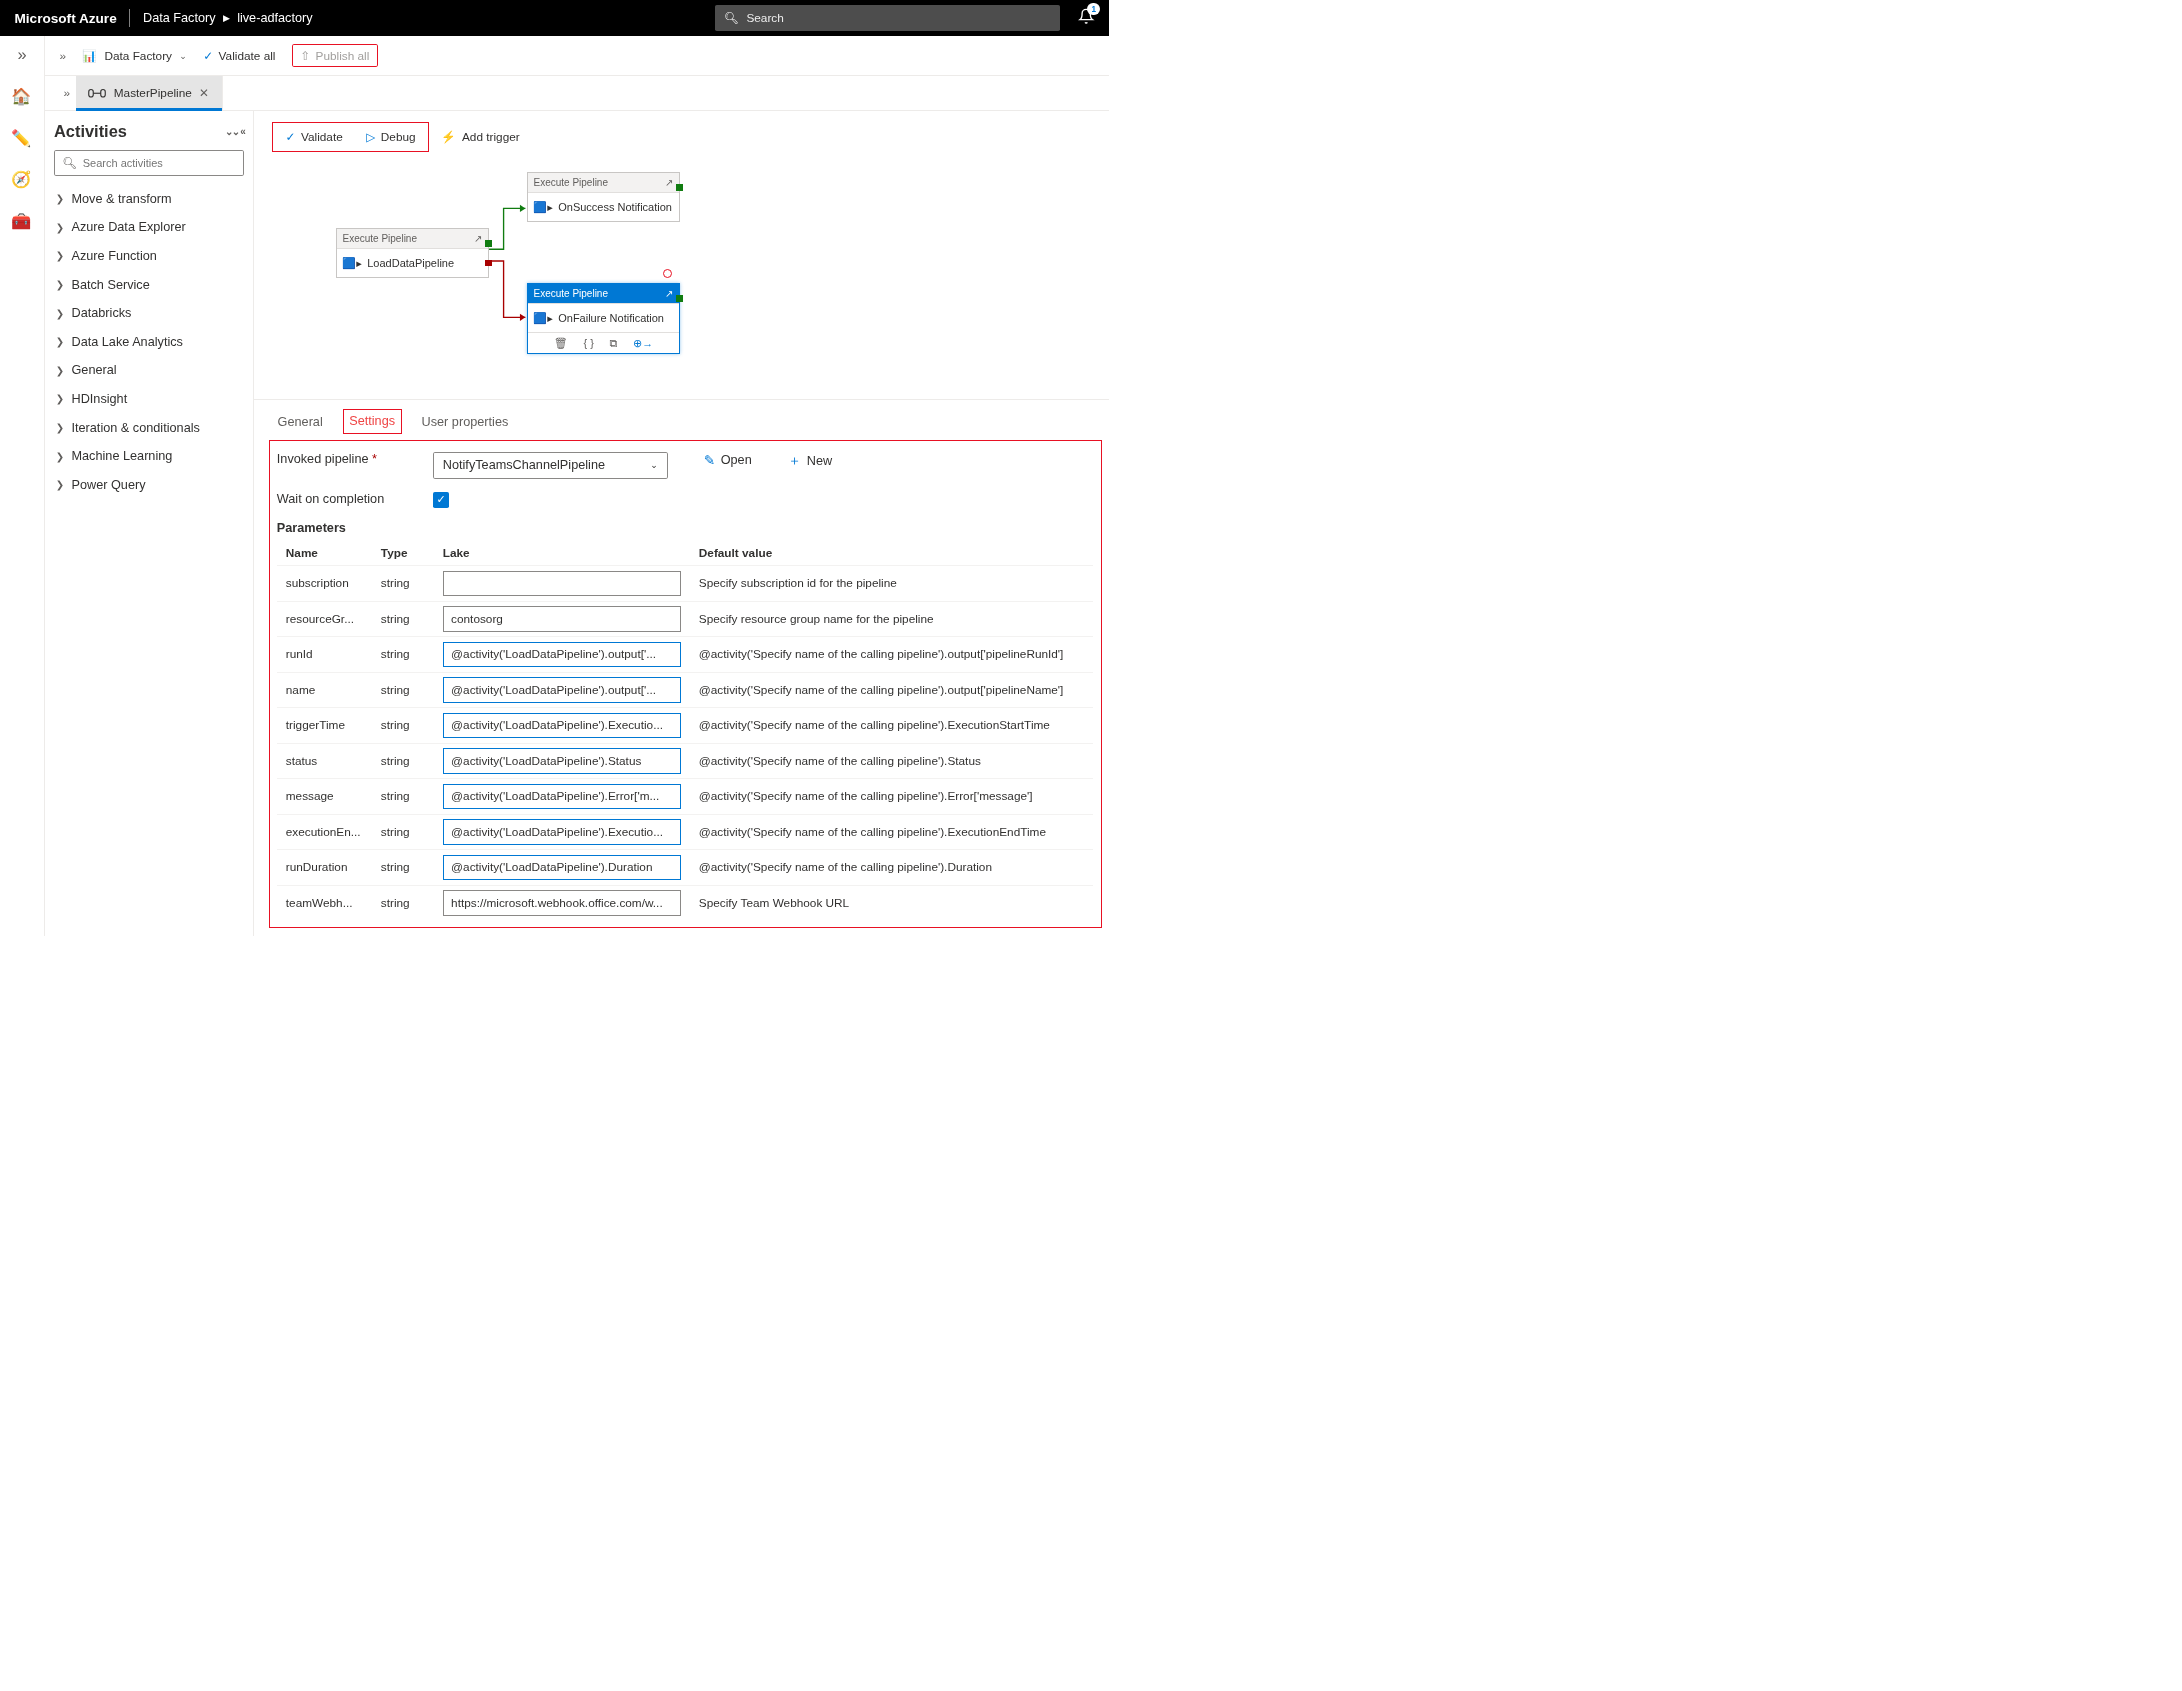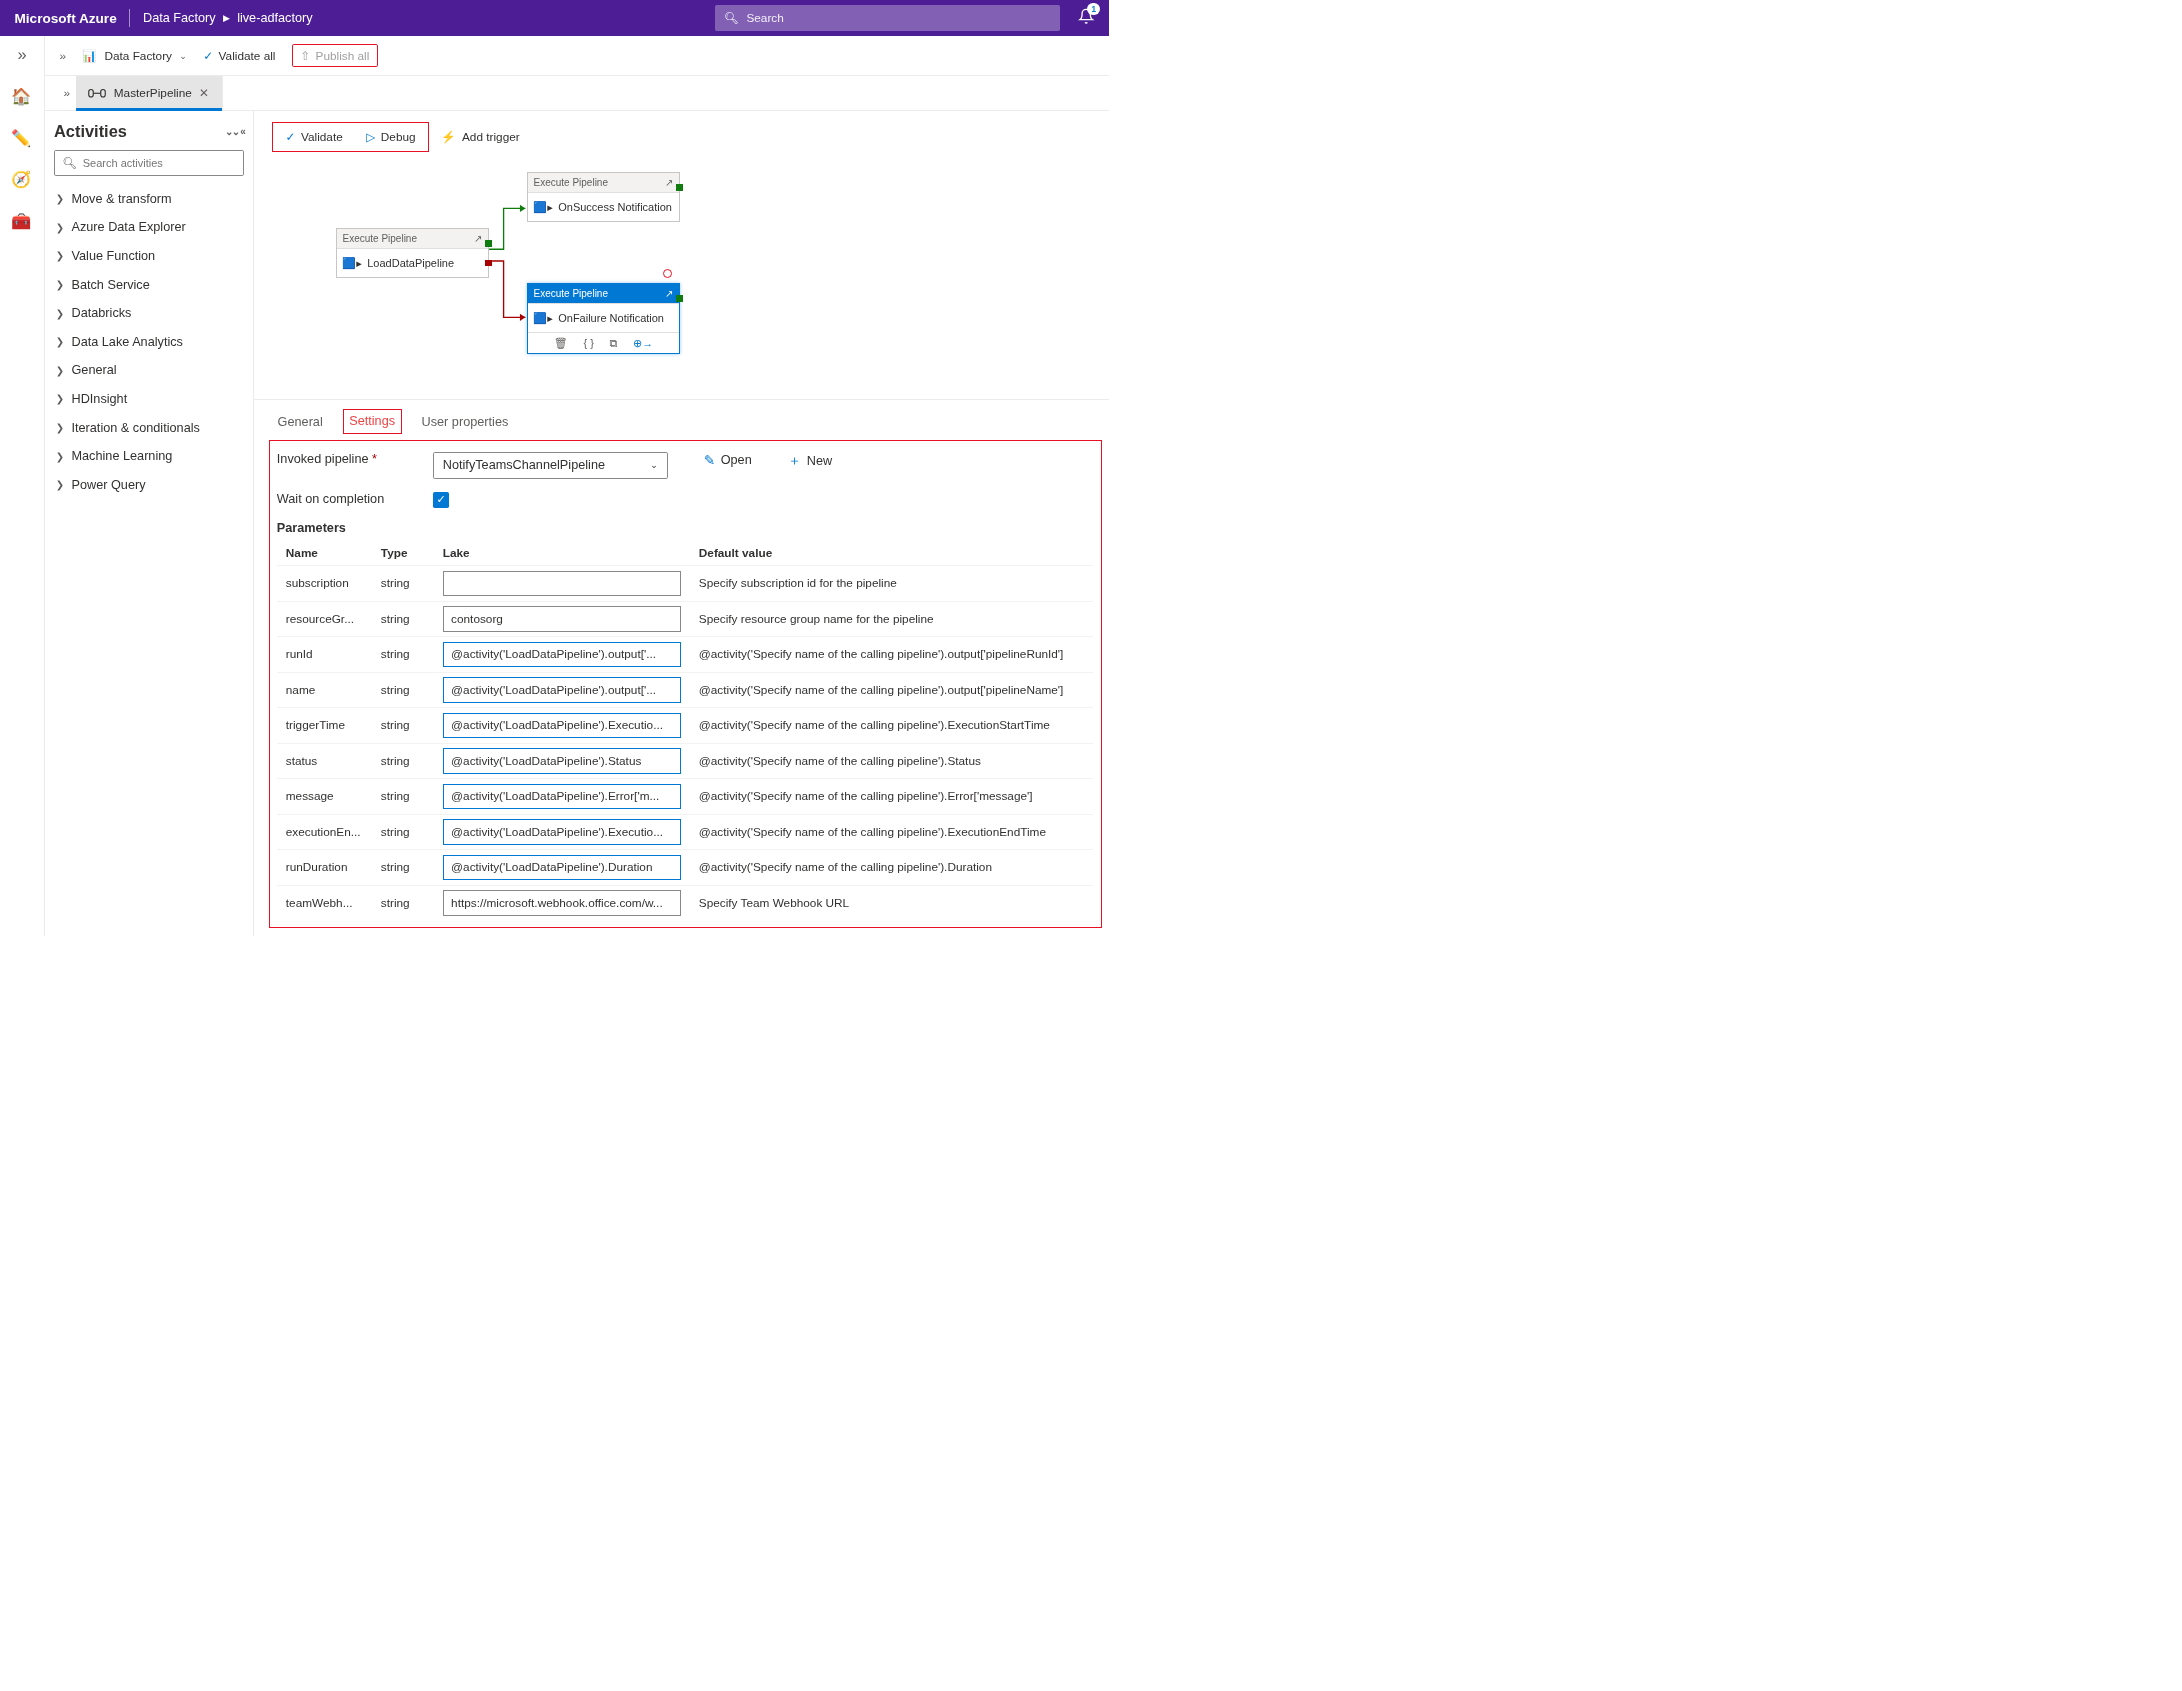--- a/index.html
+++ b/index.html
@@ -1,17 +1,17 @@
 <!DOCTYPE html>
 <html style="font-size:14.5px"><head>
 <meta charset="utf-8">
 <style>
 * { box-sizing: border-box; margin: 0; padding: 0; }
 body { font-family: "Segoe UI", Arial, sans-serif; font-size: 11.8px; color: #323130; background: #fff; width: 1109px; }
-.topbar { background: #4c1d95; color: #fff; height: 36px; display: flex; align-items: center; padding: 0 14.5px; }
+.topbar { background: #000000; color: #fff; height: 36px; display: flex; align-items: center; padding: 0 14.5px; }
 .topbar .brand { font-weight: 600; font-size: 13.6px; }
 .topbar .sep { width: 0.9px; height: 18px; background: rgba(255,255,255,0.5); margin: 0 12.7px; }
 .topbar .crumb { font-size: 12.7px; }
 .topbar .chev { margin: 0 7.3px; font-size: 9px; }
 .topbar .search { margin-left: auto; margin-right: 18px; background: rgba(255,255,255,0.3); height: 25.5px; width: 345px; border-radius: 1.8px; display: flex; align-items: center; padding: 0 9px; color: #fff; }
 .topbar .search input { background: transparent; border: none; outline: none; color: #fff; flex: 1; font-size: 11.8px; }
 .topbar .search input::placeholder { color: #fff; opacity: 0.9; }
 .topbar .bell { position: relative; }
 .topbar .bell .badge { position: absolute; top: -5.5px; right: -5.5px; background: #fff; color: #0078d4; border-radius: 50%; width: 12.7px; height: 12.7px; font-size: 8.2px; display: flex; align-items: center; justify-content: center; font-weight: bold; }
 
@@ -171,21 +171,21 @@
             <li>
               <span class="caret">❯</span>
               <span>Move &amp; transform</span>
             </li>
             <li>
               <span class="caret">❯</span>
               <span>Azure Data Explorer</span>
             </li>
             <li>
               <span class="caret">❯</span>
-              <span>Value Function</span>
+              <span>Azure Function</span>
             </li>
             <li>
               <span class="caret">❯</span>
               <span>Batch Service</span>
             </li>
             <li>
               <span class="caret">❯</span>
               <span>Databricks</span>
             </li>
             <li>

